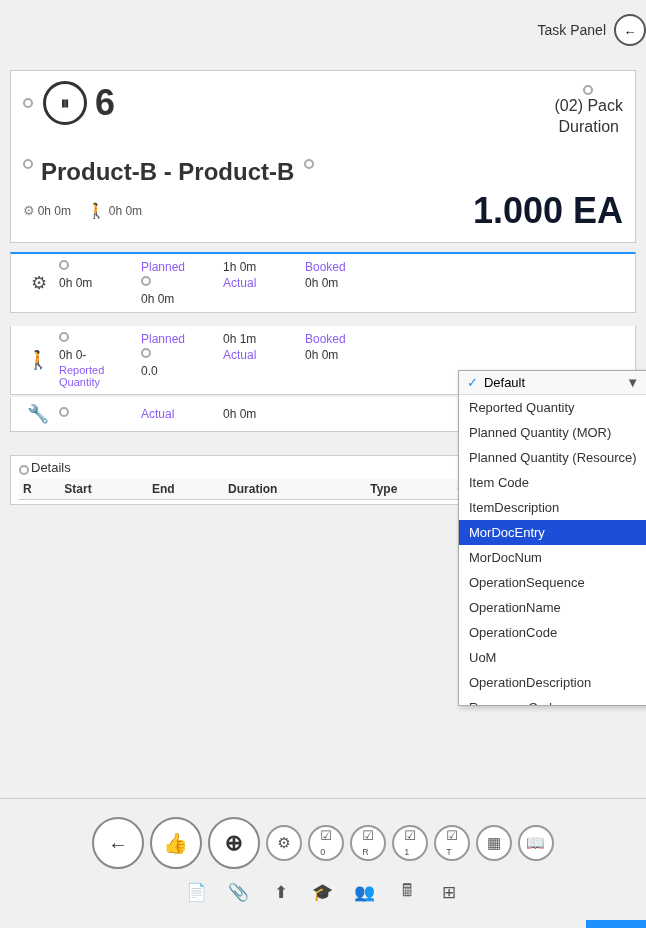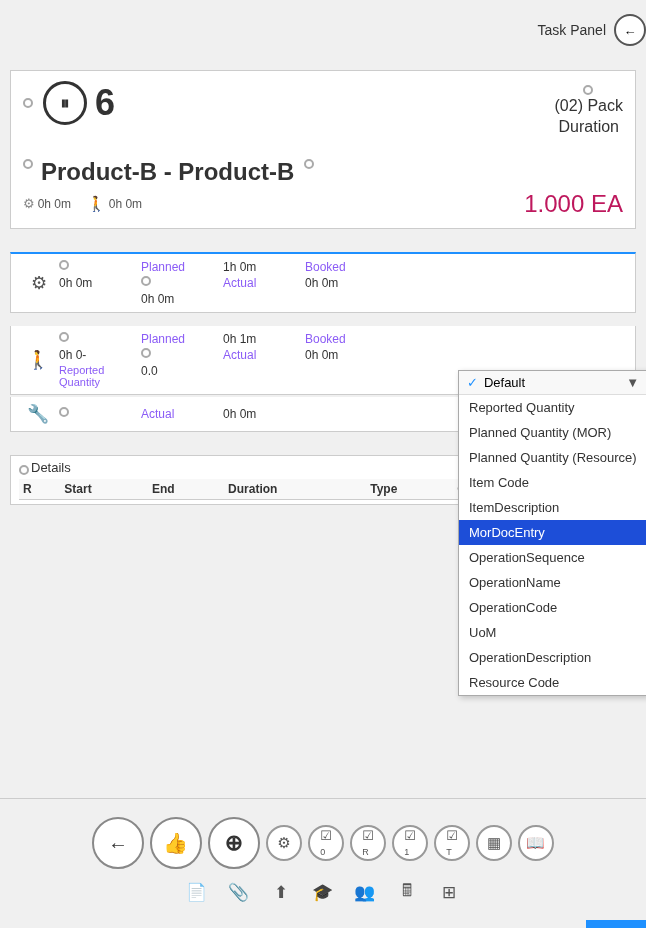--- a/index.html
+++ b/index.html
@@ -105,23 +105,23 @@
       display: flex;
       align-items: center;
       gap: 16px;
       font-size: 12px;
       color: #555;
     }
     .time-item {
       display: flex; align-items: center; gap: 3px;
     }
     .qty-display {
-      font-size: 24px;
-      font-weight: normal;
-      color: #be185d;
+      font-size: 36px;
+      font-weight: bold;
+      color: #0f172a;
     }
     .gear-icon { color: #888; font-size: 13px; }
     .person-icon { color: #888; font-size: 15px; }
     .section-icon {
       width: 40px;
       display: flex;
       align-items: center;
       justify-content: center;
       font-size: 18px;
       color: #555;
@@ -392,20 +392,21 @@
     <span class="dropdown-default">Default</span>
     <span class="dropdown-arrow">▼</span>
   </div>
   <div class="dropdown-list" id="dropdown-list">
   <div class="dropdown-item">Reported Quantity</div>
       <div class="dropdown-item">Planned Quantity (MOR)</div>
       <div class="dropdown-item">Planned Quantity (Resource)</div>
       <div class="dropdown-item">Item Code</div>
       <div class="dropdown-item">ItemDescription</div>
       <div class="dropdown-item selected">MorDocEntry</div>
+      <div class="dropdown-item">MorDocNum</div>
       <div class="dropdown-item">OperationSequence</div>
       <div class="dropdown-item">OperationName</div>
       <div class="dropdown-item">OperationCode</div>
       <div class="dropdown-item">UoM</div>
       <div class="dropdown-item">OperationDescription</div>
       <div class="dropdown-item">Resource Code</div>
     </div>
 </div>
 
 <div class="bottom-toolbar">

